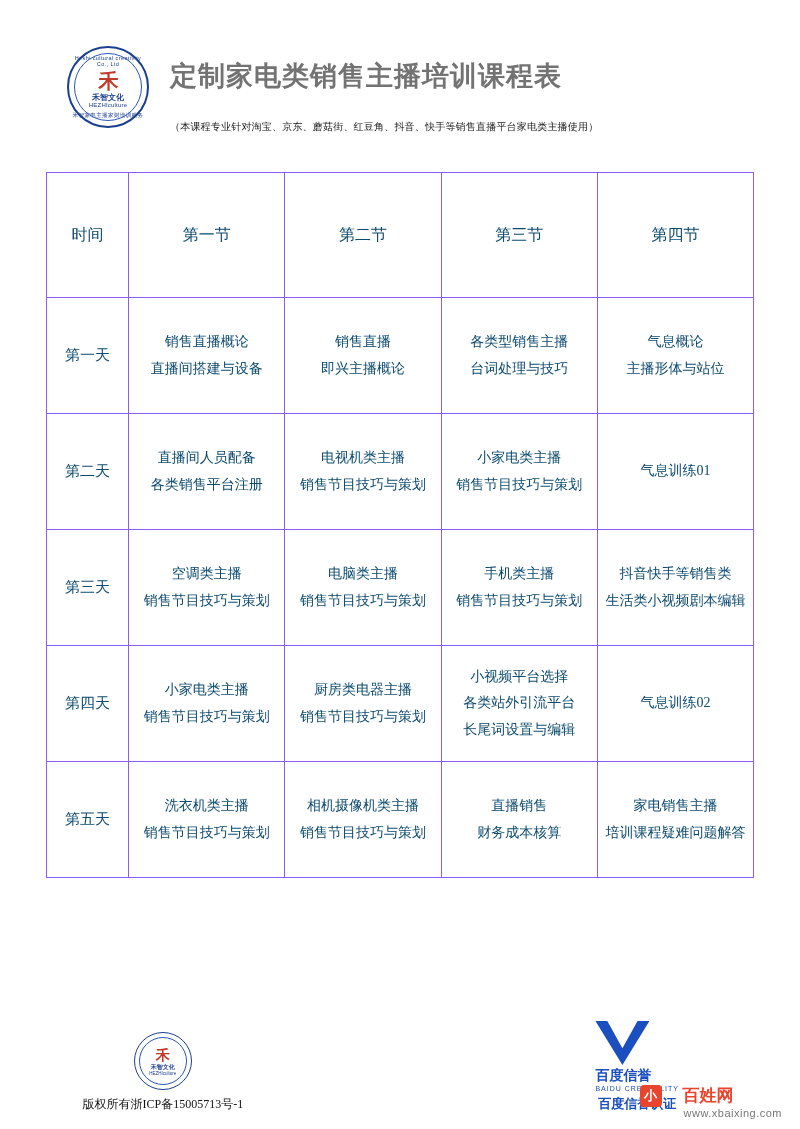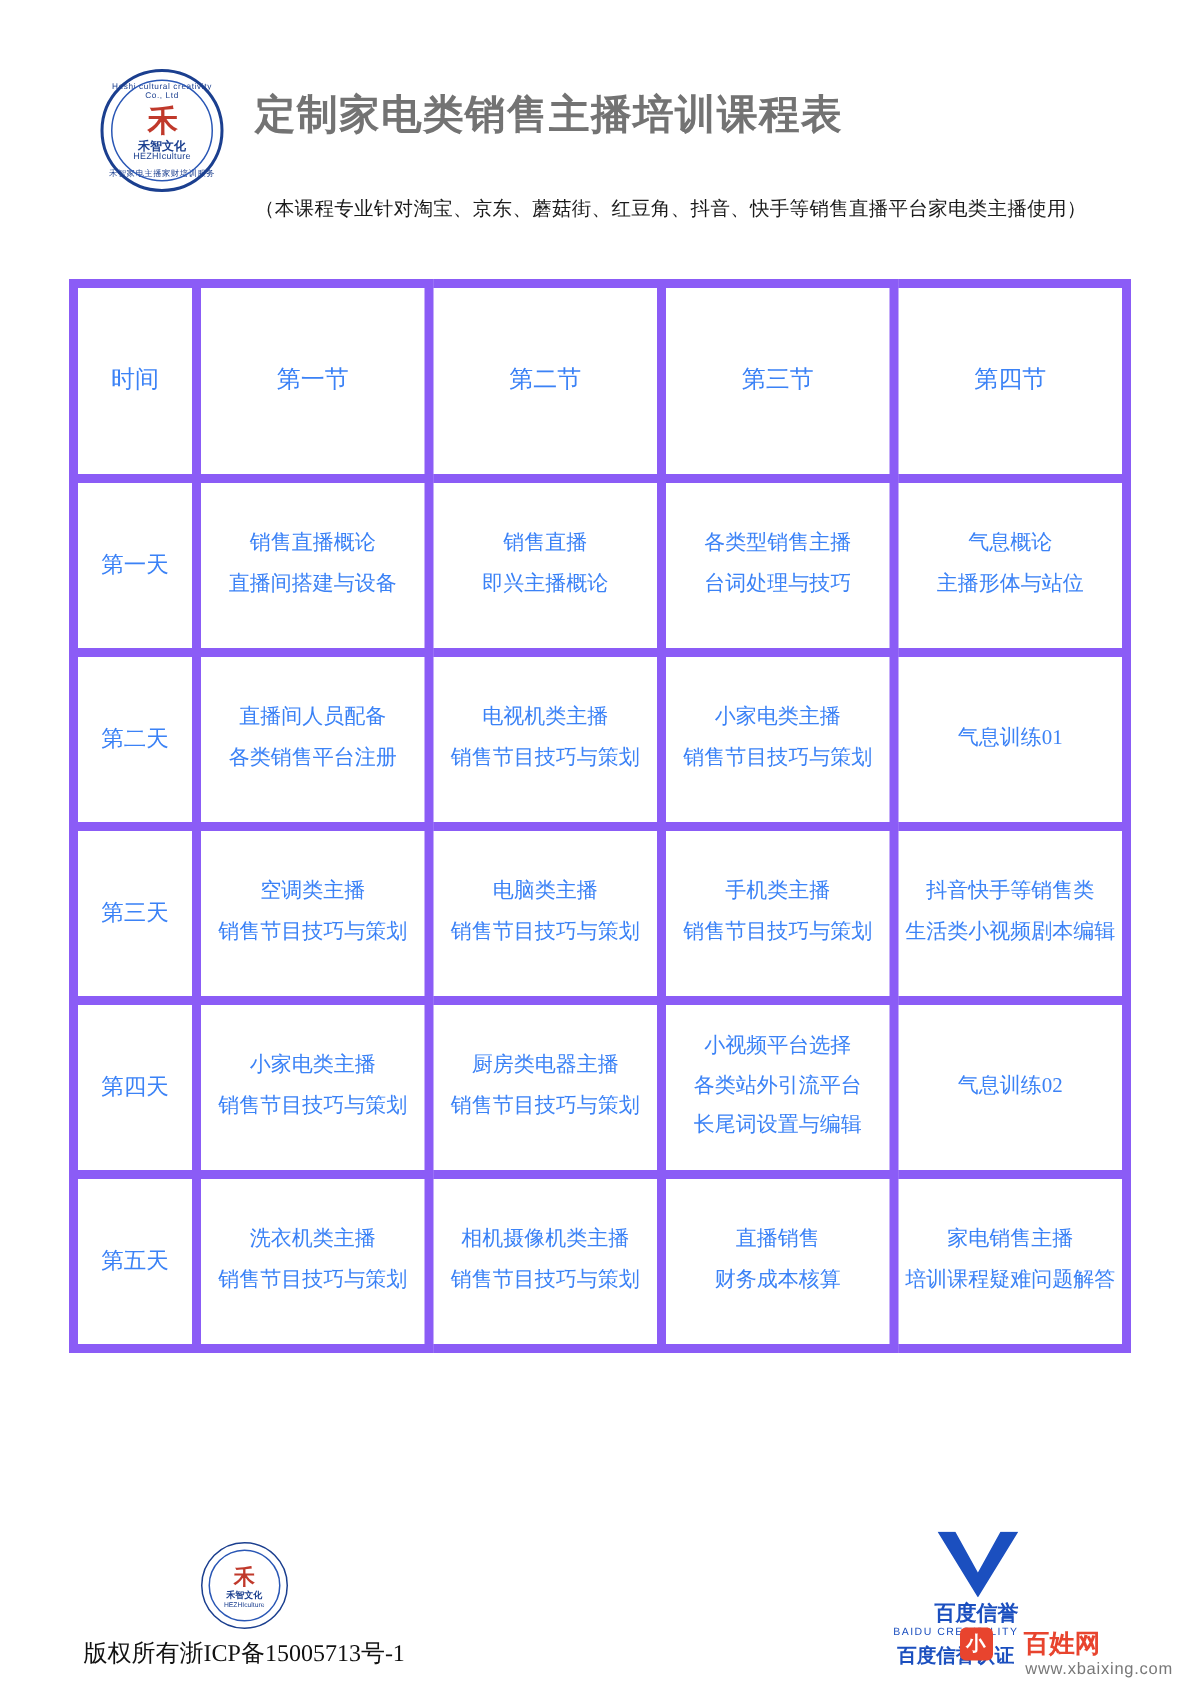--- a/index.html
+++ b/index.html
@@ -87,44 +87,44 @@
   }
   .doc-title {
     font-size: 27px;
     font-weight: bold;
     letter-spacing: 1px;
     margin: 16px 0 0 0;
     color: #737373;
     font-family: "Liberation Sans", sans-serif;
   }
   .doc-subtitle {
-    margin-top: 36px;
-    font-size: 13px;
+    margin-top: 26px;
+    font-size: 10px;
     color: #1a1a1a;
     letter-spacing: 0.2px;
   }
 
   
   .table-wrap {
     padding: 38px 46px 0 46px;
   }
   table.schedule {
     width: 100%;
     border-collapse: collapse;
     table-layout: fixed;
   }
   table.schedule th,
   table.schedule td {
-    border: 6px solid #8b5cf6;
+    border: 1px solid #8b5cf6;
     text-align: center;
     vertical-align: middle;
     font-size: 14px;
     line-height: 1.9;
     padding: 6px 4px;
-    color: #3b82f6;
+    color: #0c4a6e;
   }
   table.schedule th {
     font-weight: normal;
     font-size: 16px;
     height: 112px;
   }
   table.schedule td.daycell {
     font-size: 15px;
     width: 82px;
   }
@@ -157,21 +157,21 @@
   .foot-caption {
     font-size: 12.5px;
     font-weight: bold;
     margin-top: 6px;
     color: #111111;
     font-family: "Liberation Sans", sans-serif;
   }
   .foot-caption.plain {
     font-weight: normal;
     font-family: "Liberation Serif", serif;
-    font-size: 16px;
+    font-size: 12px;
   }
 
   .mini-seal {
     width: 58px;
     height: 58px;
     border-radius: 50%;
     border: 1.5px solid #1b3f8f;
     position: relative;
     box-sizing: border-box;
   }
@@ -250,21 +250,21 @@
     width: 36px;
     height: 10px;
     background: #c9a227;
     border-radius: 2px;
   }
 
   
   .baidu-logo {
     display: flex;
     flex-direction: column;
-    align-items: flex-end;
+    align-items: flex-start;
   }
   .baidu-v {
     width: 54px;
     height: 44px;
     background: #1b4fbf;
     clip-path: polygon(0 0, 22% 0, 50% 62%, 78% 0, 100% 0, 50% 100%);
     position: relative;
   }
   .baidu-text {
     font-size: 14px;

